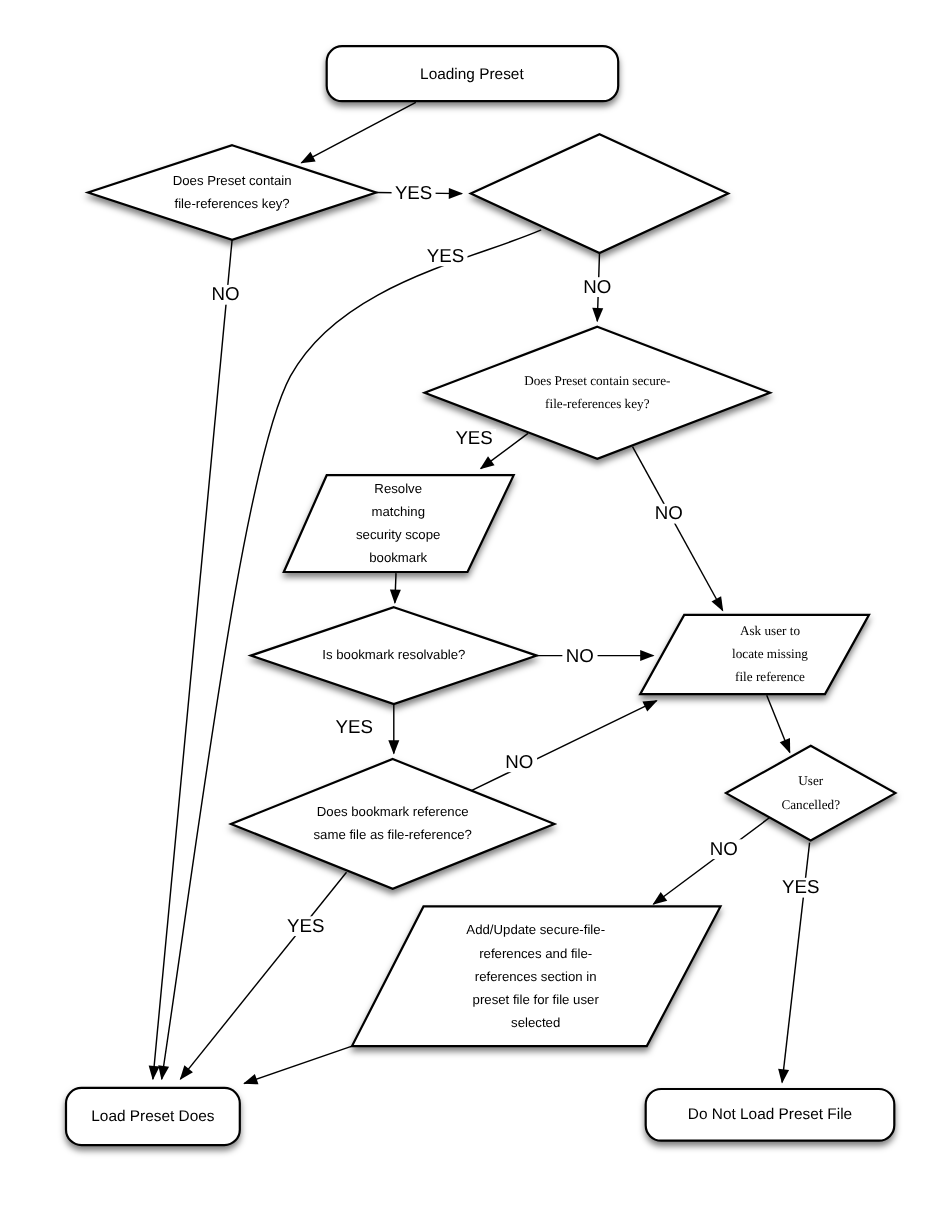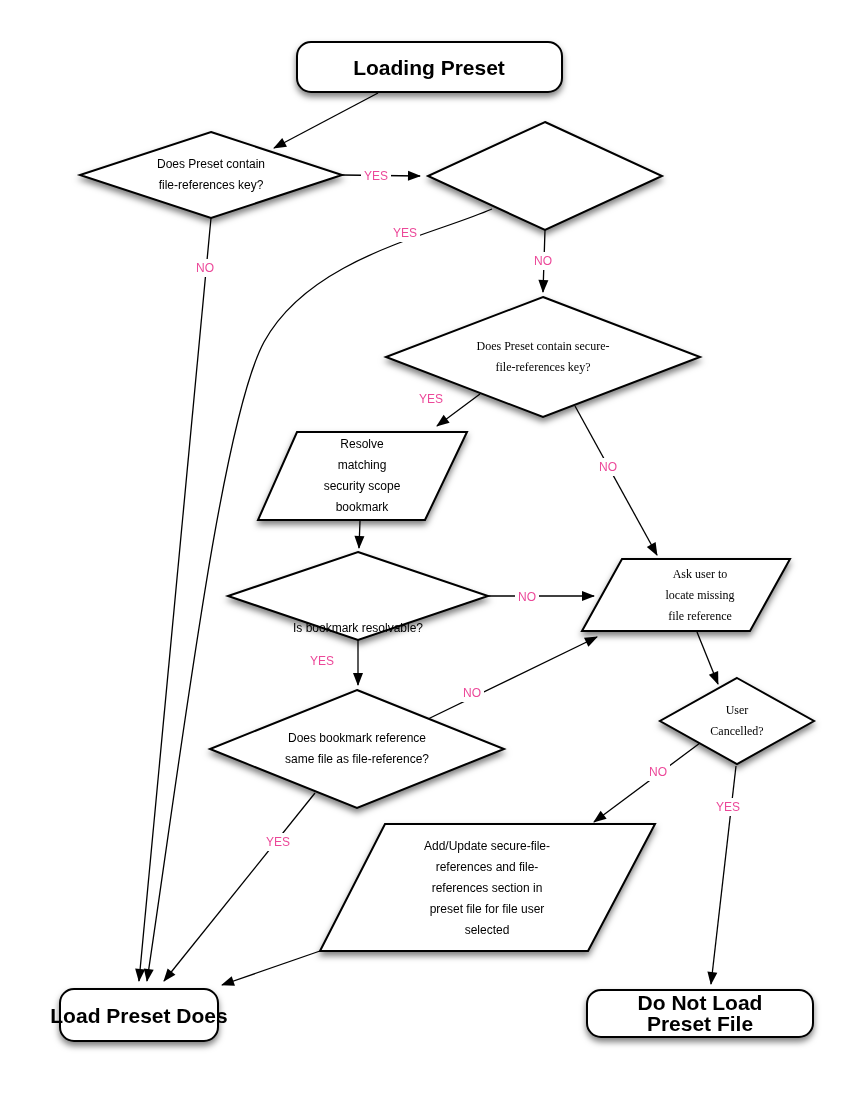--- a/index.html
+++ b/index.html
@@ -27,30 +27,30 @@
   .node-label {
     position: absolute;
     transform: translate(-50%, -50%);
     text-align: center;
     color: #000000;
     font-size: 12px;
     line-height: 21px;
     white-space: pre-line;
   }
   .node-label.bold {
-    font-weight: bold;
-    font-size: 21px;
+    font-weight: normal;
+    font-size: 14px;
   }
   .edge-label {
     position: absolute;
     transform: translate(-50%, -50%);
     background: #ffffff;
     padding: 0 3px;
-    color: #ec4899;
-    font-size: 12px;
+    color: #000000;
+    font-size: 17px;
     line-height: 18px;
   }
 </style>
 </head>
 <body>
 
 <div id="stage">
 
   <svg width="860" height="1114" viewBox="0 0 860 1114">
     <defs>
@@ -96,21 +96,21 @@
 
   <div class="node-label bold" style="left:429px; top:67px;">Loading Preset</div>
   <div class="node-label" style="left:211px; top:175px;">Does Preset contain
 file-references key?</div>
   <div class="node-label" style="left:543px; top:357px;font-family:Liberation Serif, serif;">Does Preset contain secure-
 file-references key?</div>
   <div class="node-label" style="left:362px; top:476px;">Resolve
 matching
 security scope
 bookmark</div>
-  <div class="node-label" style="left:358px; top:596px;margin-top:32px;">Is bookmark resolvable?</div>
+  <div class="node-label" style="left:358px; top:596px;">Is bookmark resolvable?</div>
   <div class="node-label" style="left:357px; top:749px;">Does bookmark reference
 same file as file-reference?</div>
   <div class="node-label" style="left:700px; top:595px;font-family:Liberation Serif, serif;">Ask user to
 locate missing
 file reference</div>
   <div class="node-label" style="left:737px; top:721px;font-family:Liberation Serif, serif;">User
 Cancelled?</div>
   <div class="node-label" style="left:487px; top:888px;">Add/Update secure-file-
 references and file-
 references section in

